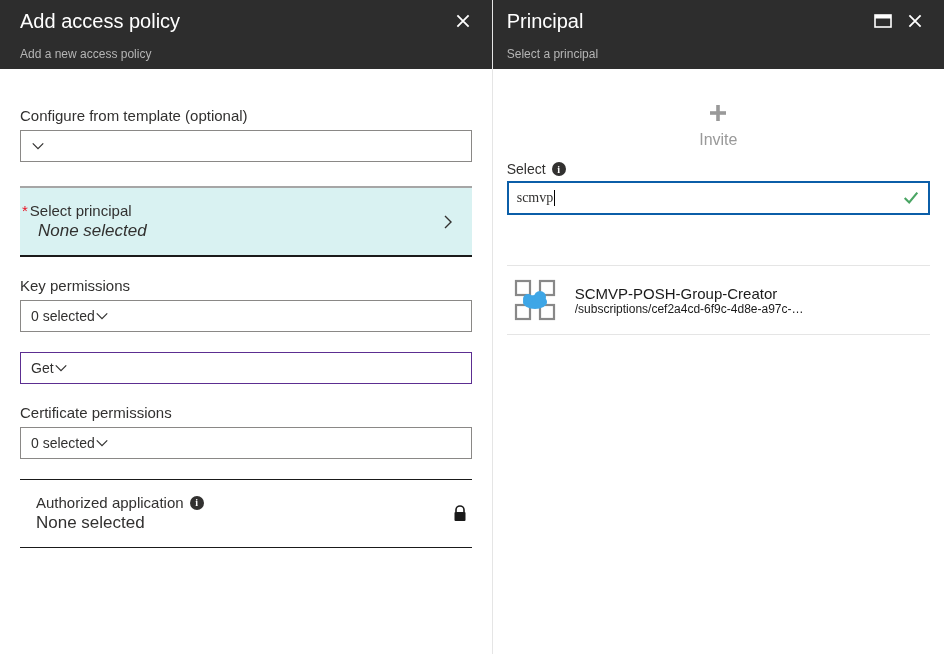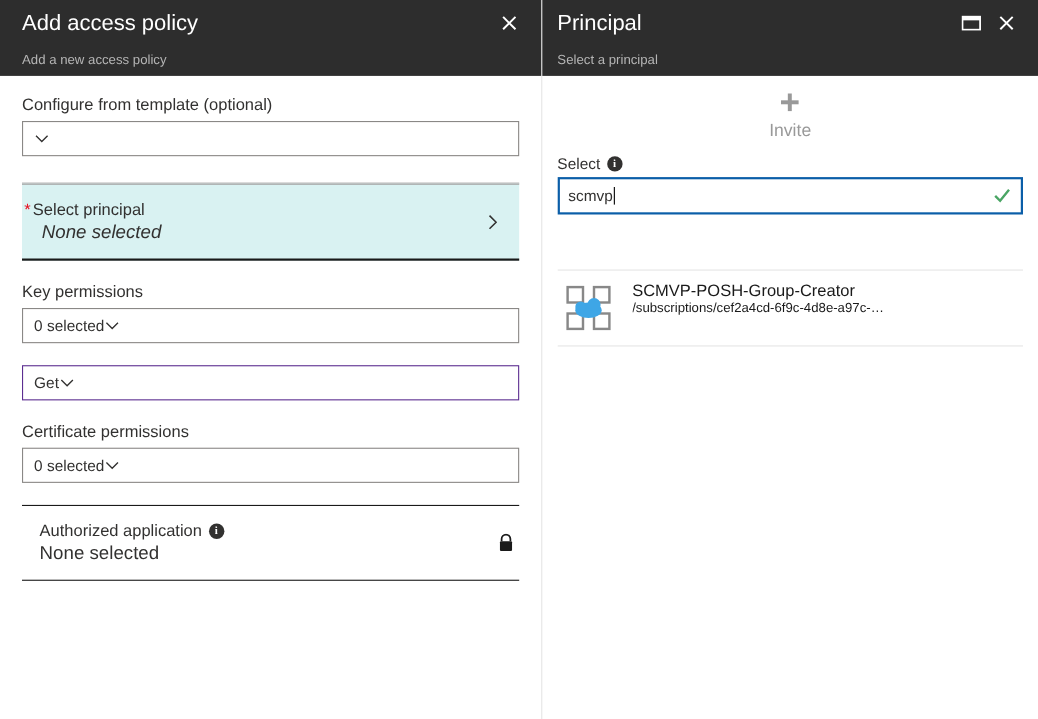--- a/index.html
+++ b/index.html
@@ -28,21 +28,21 @@
       display: flex;
       align-items: flex-start;
       justify-content: space-between;
     }
     .blade-right .blade-header { padding-left: 14px; }
     .blade-header-titles { display: flex; flex-direction: column; }
     .blade-title { font-size: 20px; font-weight: 400; }
     .blade-subtitle { font-size: 12px; color: #b5b5b5; margin-top: 14px; }
     .blade-header-actions { display: flex; gap: 14px; align-items: center; margin-top: 2px; }
     .header-icon { cursor: pointer; color: #fff; display: inline-flex; }
-    .blade-body { padding: 18px 20px; flex: 1; overflow: auto; }
+    .blade-body { padding: 18px 20px; flex: 1; overflow: auto; margin-top: 20px; }
     .blade-left .blade-body { padding-bottom: 40px; }
     .blade-right .blade-body { padding: 14px 14px; }
 
     .field-block { margin-bottom: 20px; }
     .field-label {
       font-size: 15px;
       color: #323130;
       margin-bottom: 6px;
       display: flex;
       align-items: center;
@@ -118,21 +118,21 @@
       display: flex;
       align-items: center;
       padding: 0 8px;
       height: 34px;
     }
     .check-icon { color: #4aa564; width: 18px; height: 18px; }
 
     .results { margin-top: 50px; border-top: 1px solid #e5e5e5; }
     .result-item {
       display: flex;
-      align-items: flex-start;
+      align-items: center;
       gap: 16px;
       padding: 10px 4px;
       border-bottom: 1px solid #e5e5e5;
       cursor: pointer;
     }
     .result-icon-wrap { width: 48px; height: 48px; display: flex; align-items: center; justify-content: center; flex-shrink: 0; }
     .result-text { display: flex; flex-direction: column; min-width: 0; flex: 1; }
     .result-title { font-size: 15px; color: #1a1a1a; white-space: nowrap; overflow: hidden; text-overflow: ellipsis; }
     .result-sub { font-size: 12px; color: #1a1a1a; white-space: nowrap; overflow: hidden; text-overflow: ellipsis; }
 
@@ -257,21 +257,21 @@
           <rect x="2" y="8.2" width="16" height="3.6" fill="#999"></rect>
         </svg>
       <span>Invite</span>
     </div>
 
     <div class="select-label">
       <span>Select</span>
       <span class="info-icon">i</span>
     </div>
     <div class="search-input-wrap">
-      <div style="flex:1; display:flex; align-items:center; font-size:14px;">
+      <div style="flex:1; display:flex; align-items:center; font-size:14px;font-family:Liberation Serif, serif;">
         <span>scmvp</span>
           <span class="caret"></span>
       </div>
       <svg class="check-icon" viewBox="0 0 20 20">
           <path d="M3 10 L8 15 L17 4" fill="none" stroke="#4aa564" stroke-width="2.4"></path>
         </svg>
     </div>
 
     <div class="results">
       <div class="result-item">

